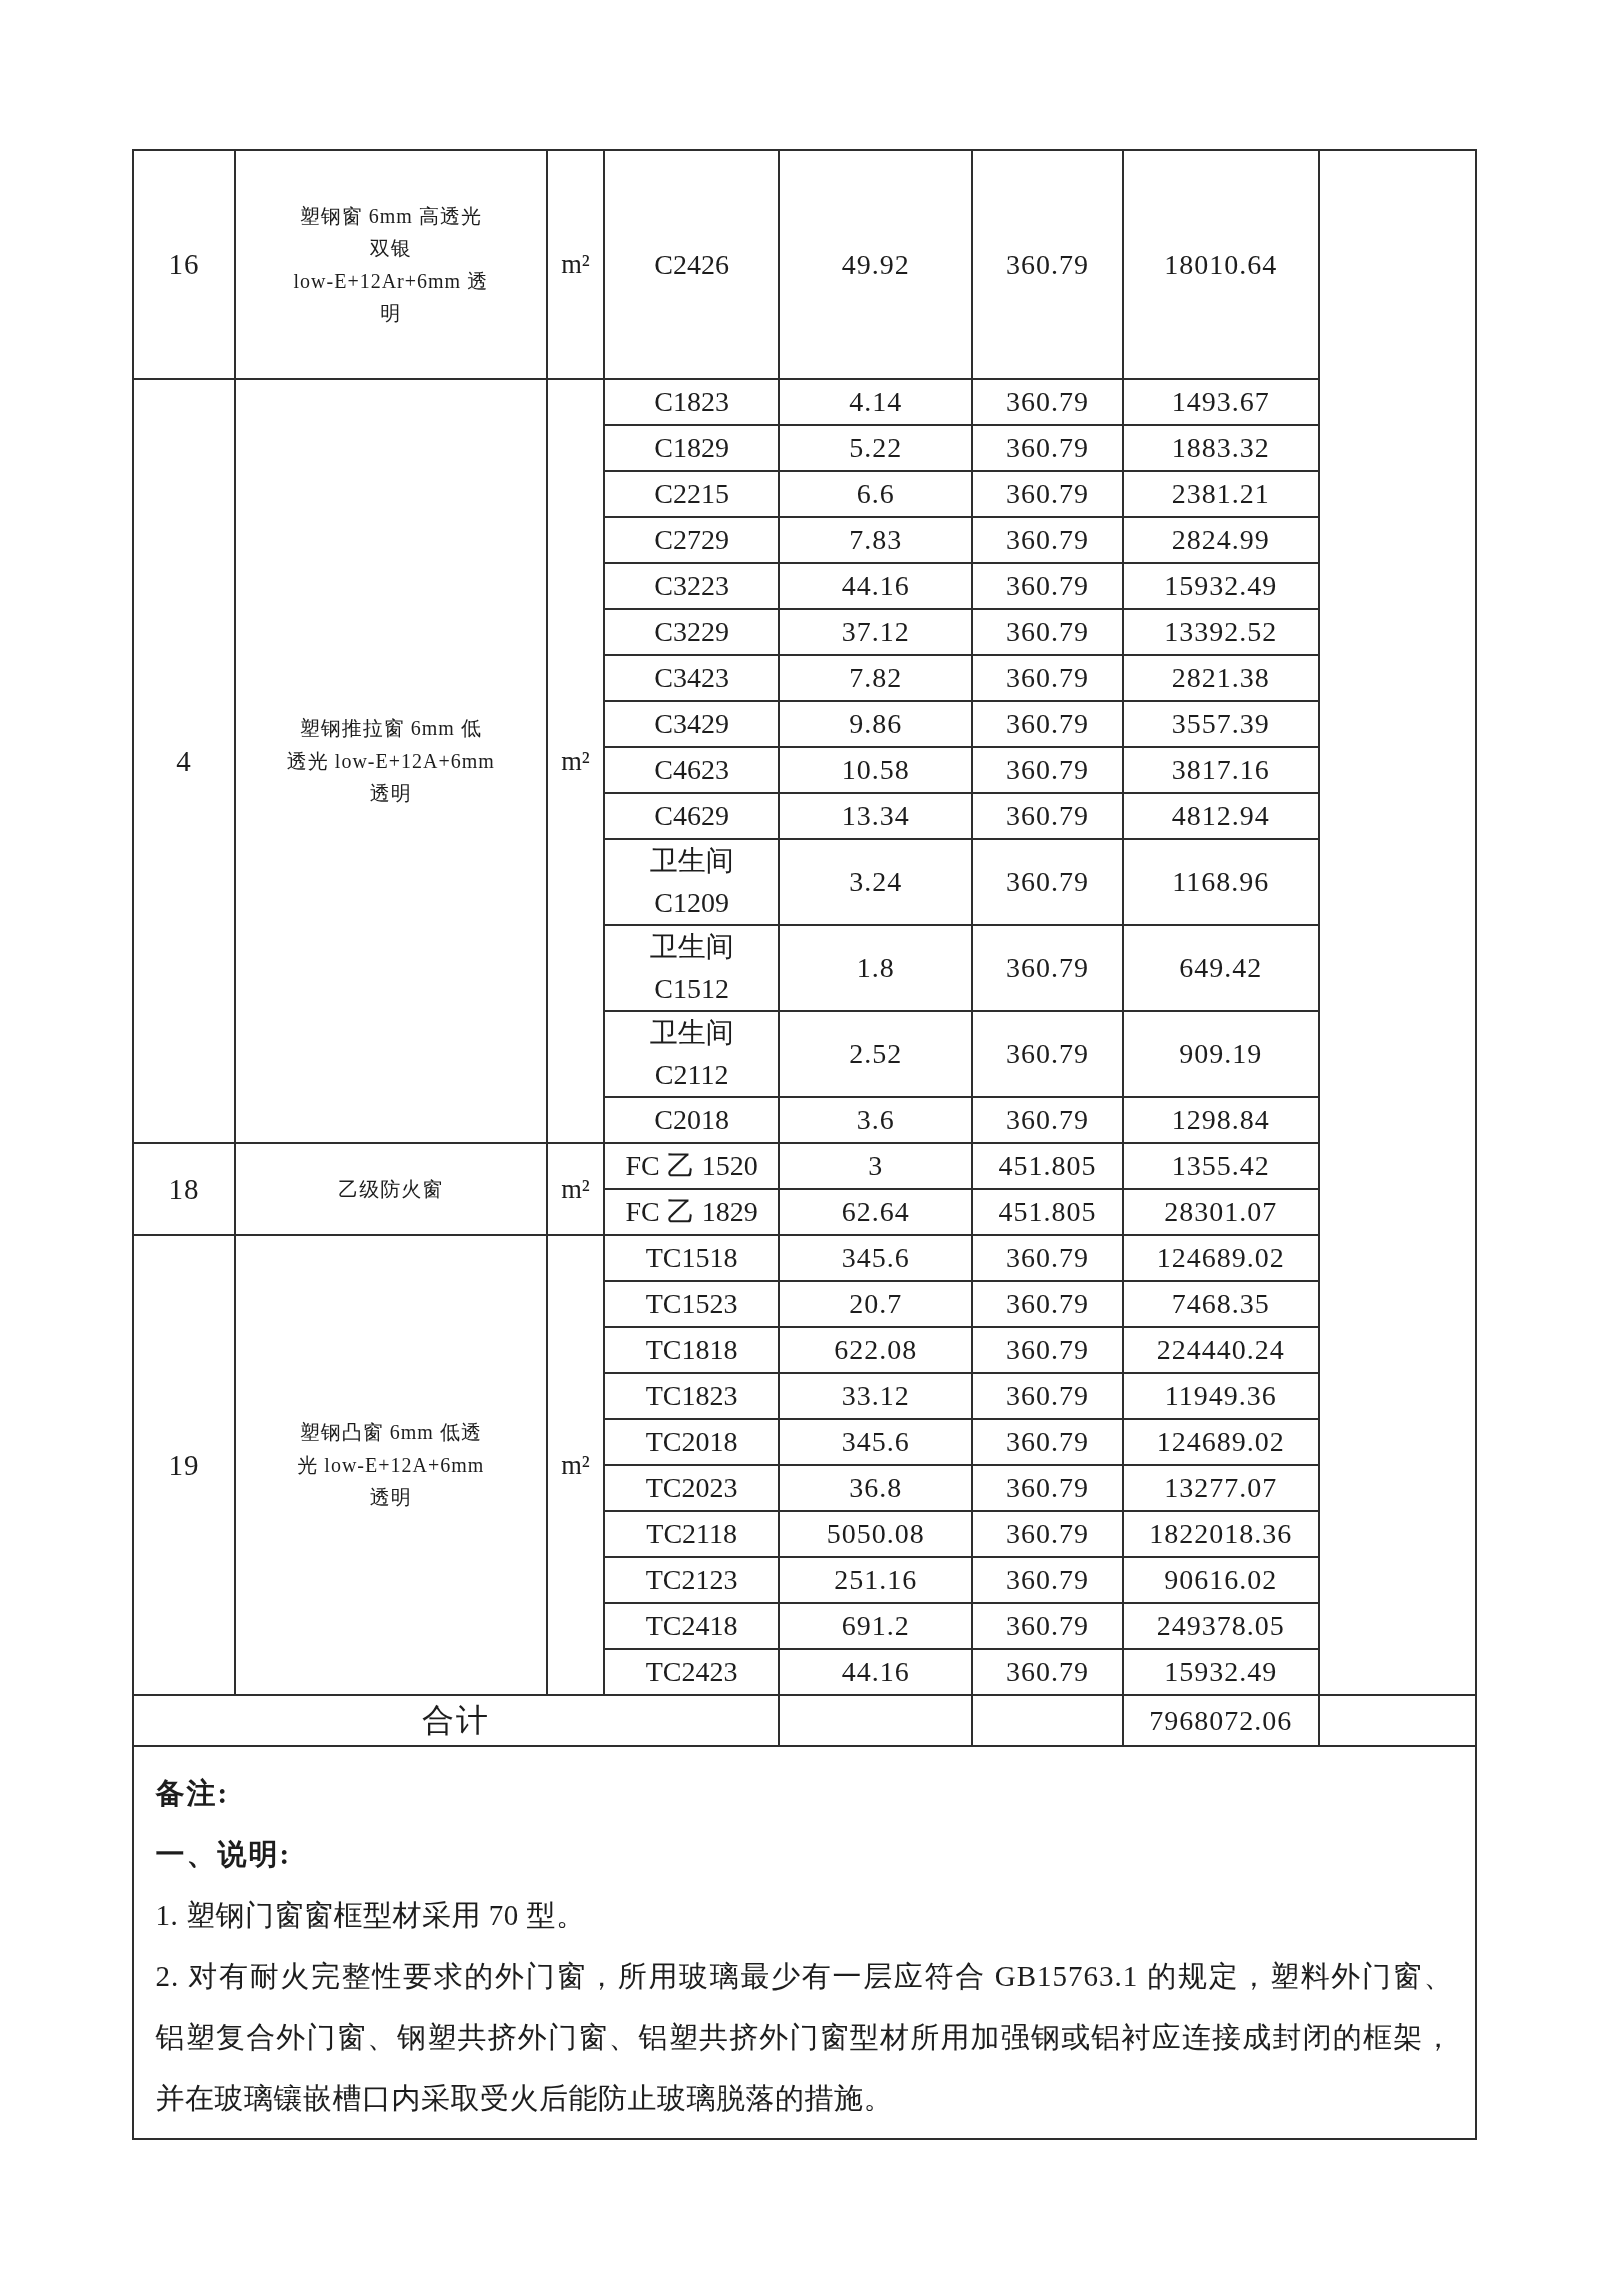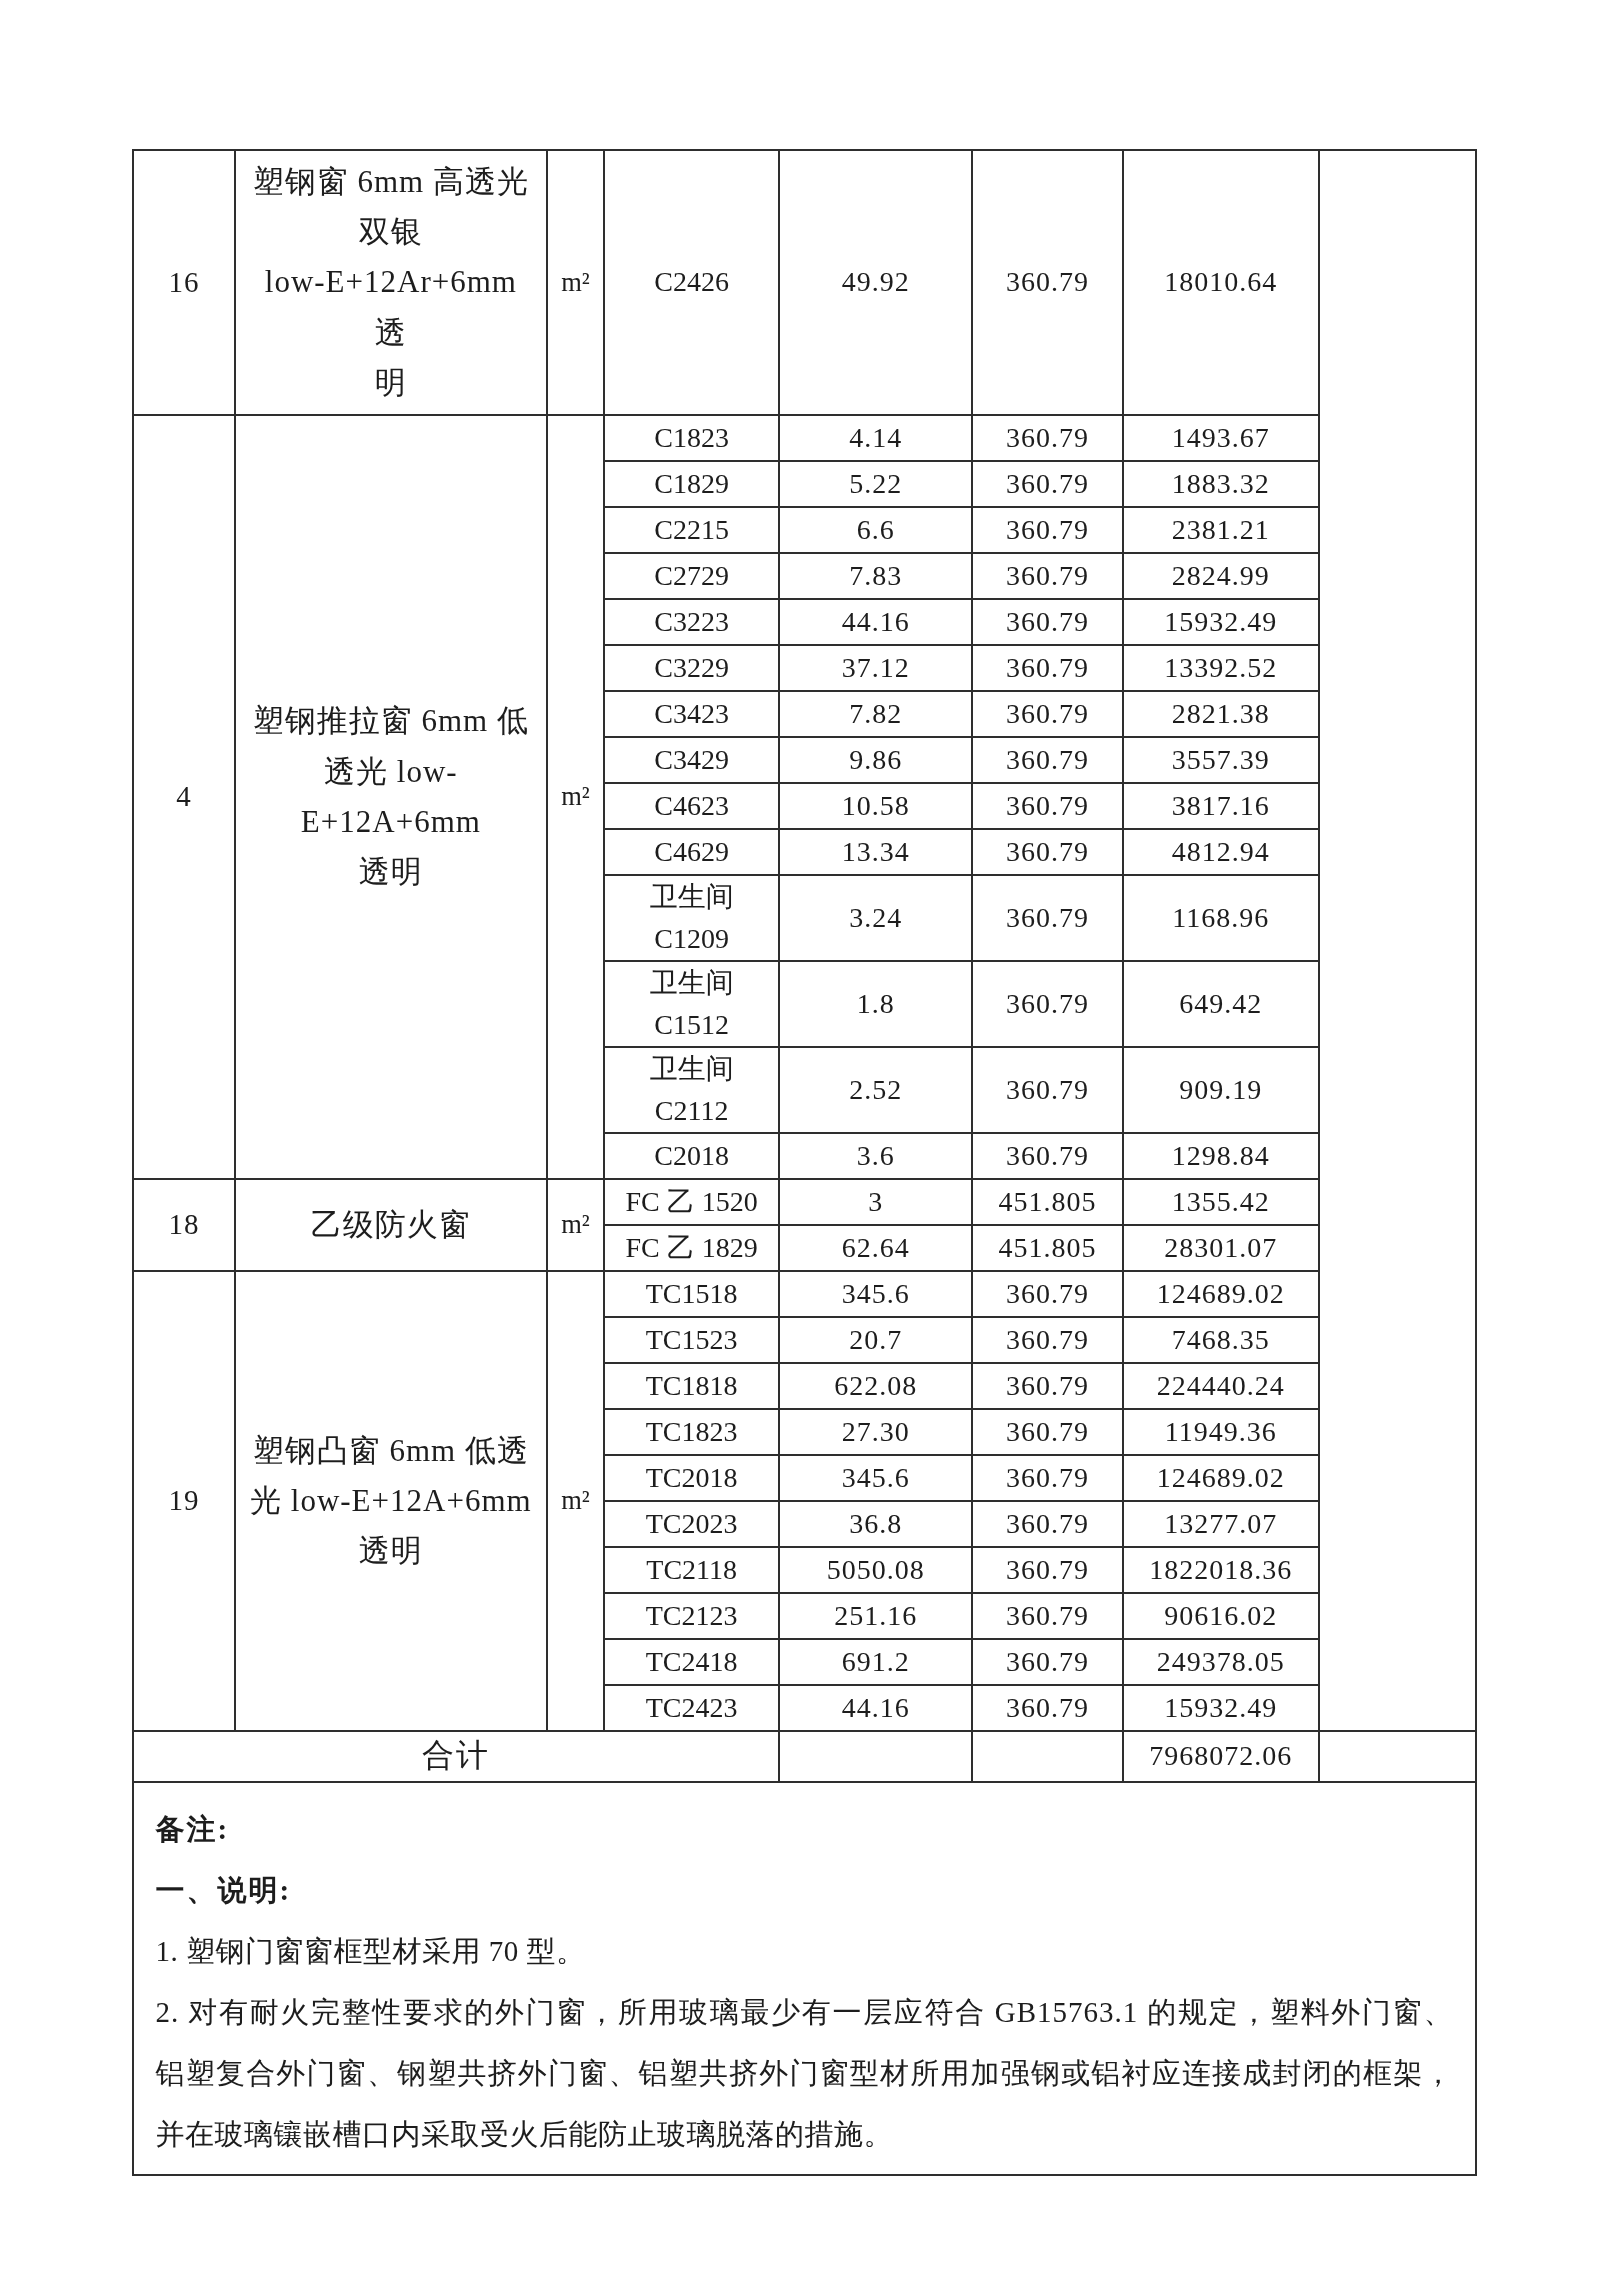--- a/index.html
+++ b/index.html
@@ -23,21 +23,21 @@
   }
   td{
     border:2px solid #2e2e2e;
     text-align:center;
     vertical-align:middle;
     font-size:29px;
     padding:0 3.9px;
     overflow:hidden;
   }
   .cell-seq{font-size:29px;letter-spacing:1px;}
-  .cell-desc{font-size:31px;line-height:1.62;letter-spacing:1px;padding:5.9px 9.8px;}
+  .cell-desc{font-size:20px;line-height:1.62;letter-spacing:1px;padding:5.9px 9.8px;}
   .cell-unit{font-size:26.5px;}
   .cell-model{font-size:28px;line-height:1.5;}
   .cell-qty,.cell-price,.cell-total{font-size:28px;letter-spacing:1px;}
   .cell-margin{background:#ffffff;}
   .ln{display:block;}
   .cell-qty .ln,.cell-price .ln,.cell-total .ln,.cell-seq .ln,.cell-unit .ln{display:inline;}
   .summary-row{height:51px;margin-top:8px;}
   .cell-sum-label{font-size:32px;letter-spacing:2px;}
   .notes{
     border:2px solid #2e2e2e;
@@ -264,21 +264,21 @@
             <span class="ln">TC1818</span>
           </td>
           <td class="cell-qty"><span class="ln">622.08</span></td>
           <td class="cell-price"><span class="ln">360.79</span></td>
           <td class="cell-total"><span class="ln">224440.24</span></td>
         </tr>
         <tr style="height: 46px;">
           <td class="cell-model">
             <span class="ln">TC1823</span>
           </td>
-          <td class="cell-qty"><span class="ln">27.30</span></td>
+          <td class="cell-qty"><span class="ln">33.12</span></td>
           <td class="cell-price"><span class="ln">360.79</span></td>
           <td class="cell-total"><span class="ln">11949.36</span></td>
         </tr>
         <tr style="height: 46px;">
           <td class="cell-model">
             <span class="ln">TC2018</span>
           </td>
           <td class="cell-qty"><span class="ln">345.6</span></td>
           <td class="cell-price"><span class="ln">360.79</span></td>
           <td class="cell-total"><span class="ln">124689.02</span></td>

